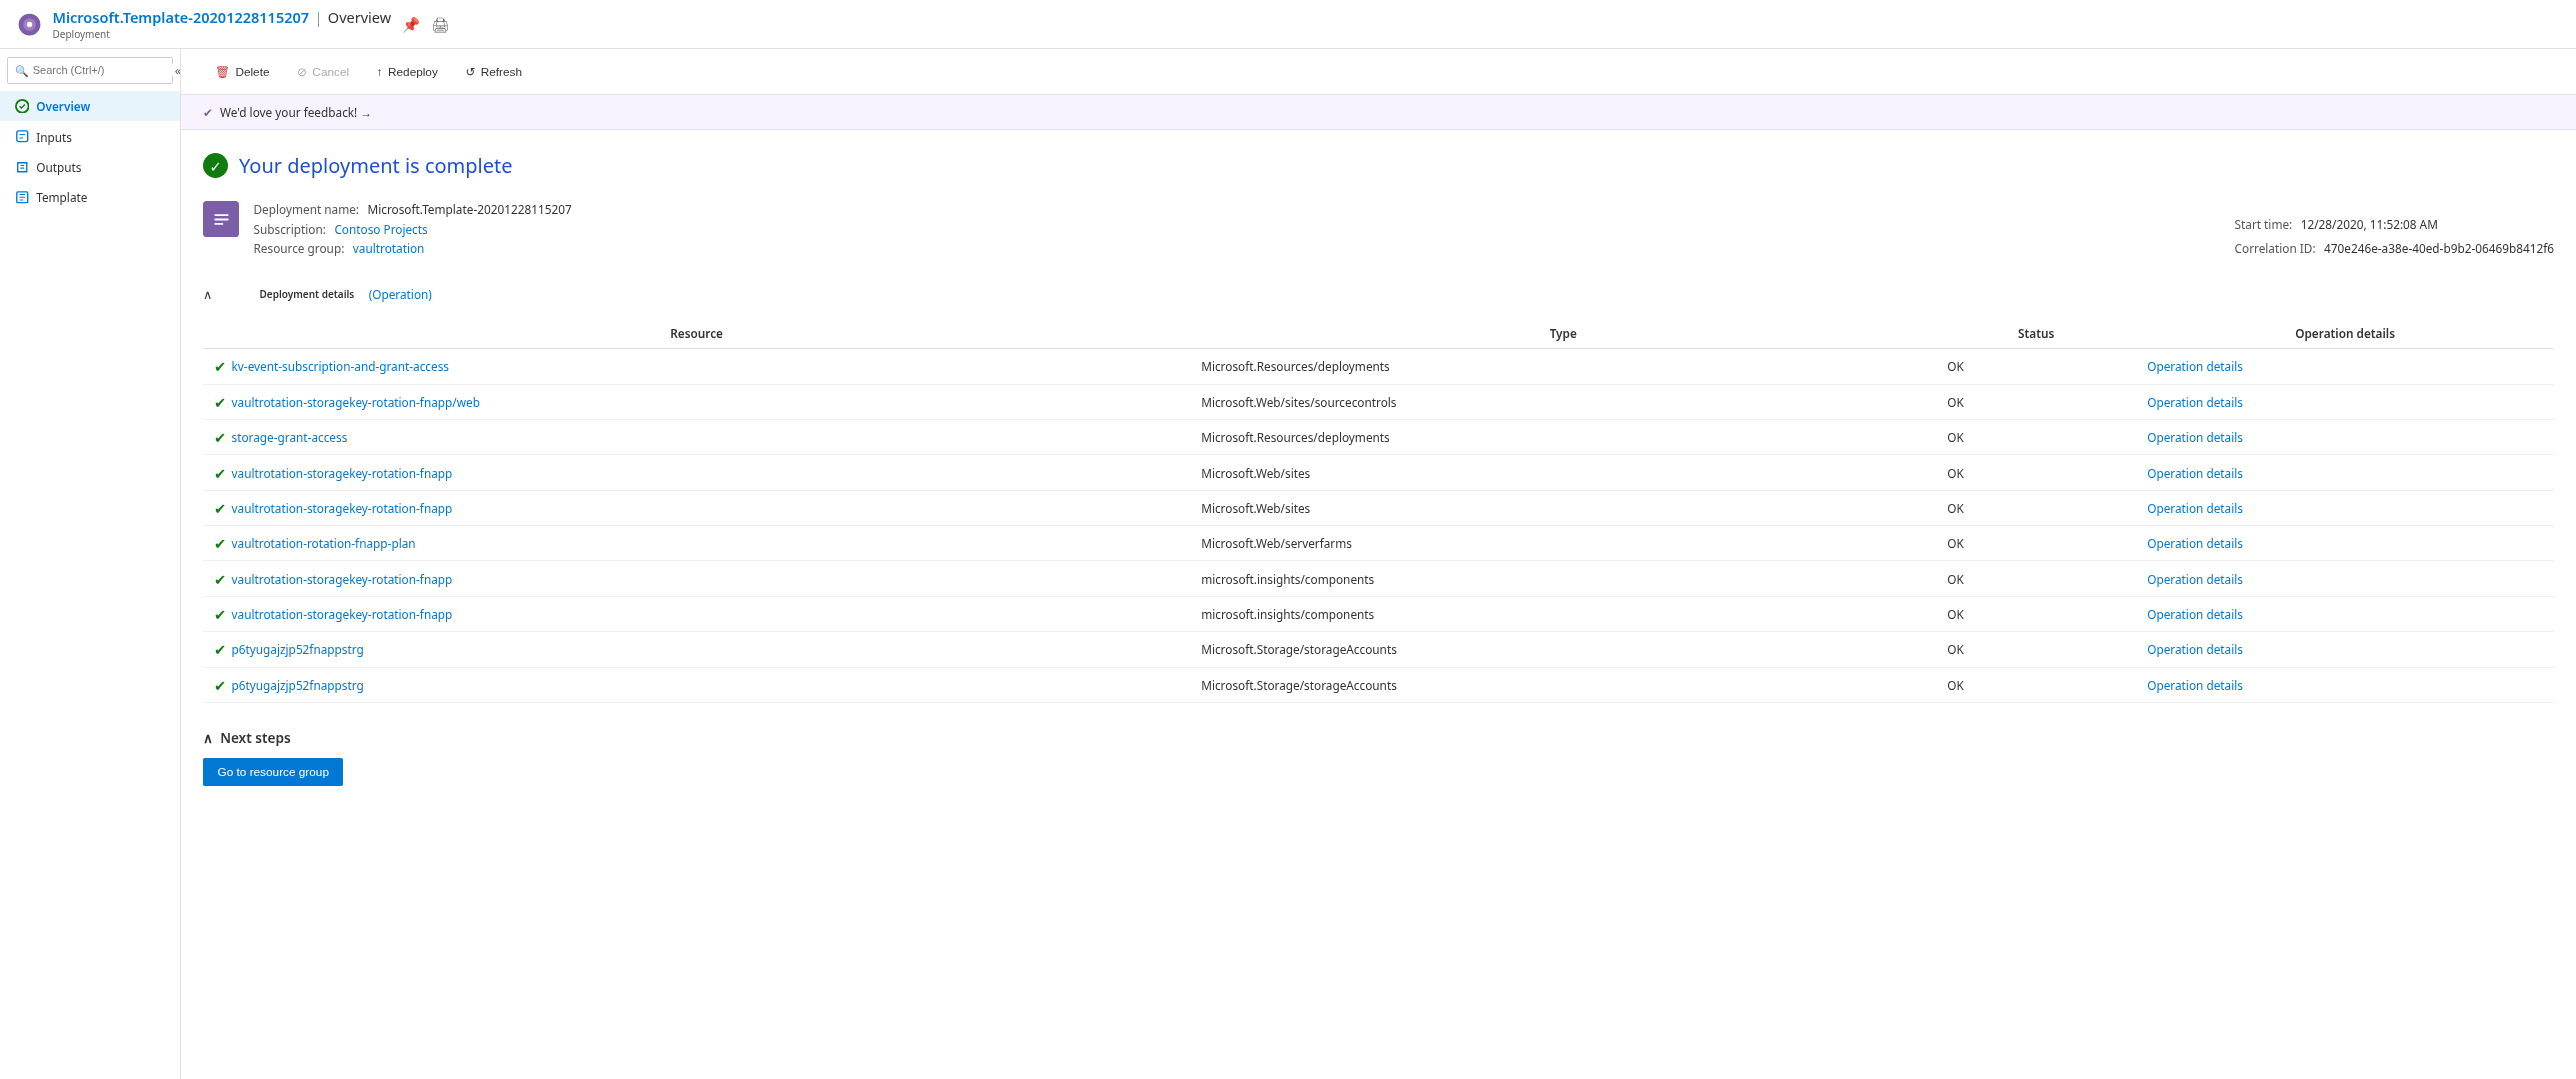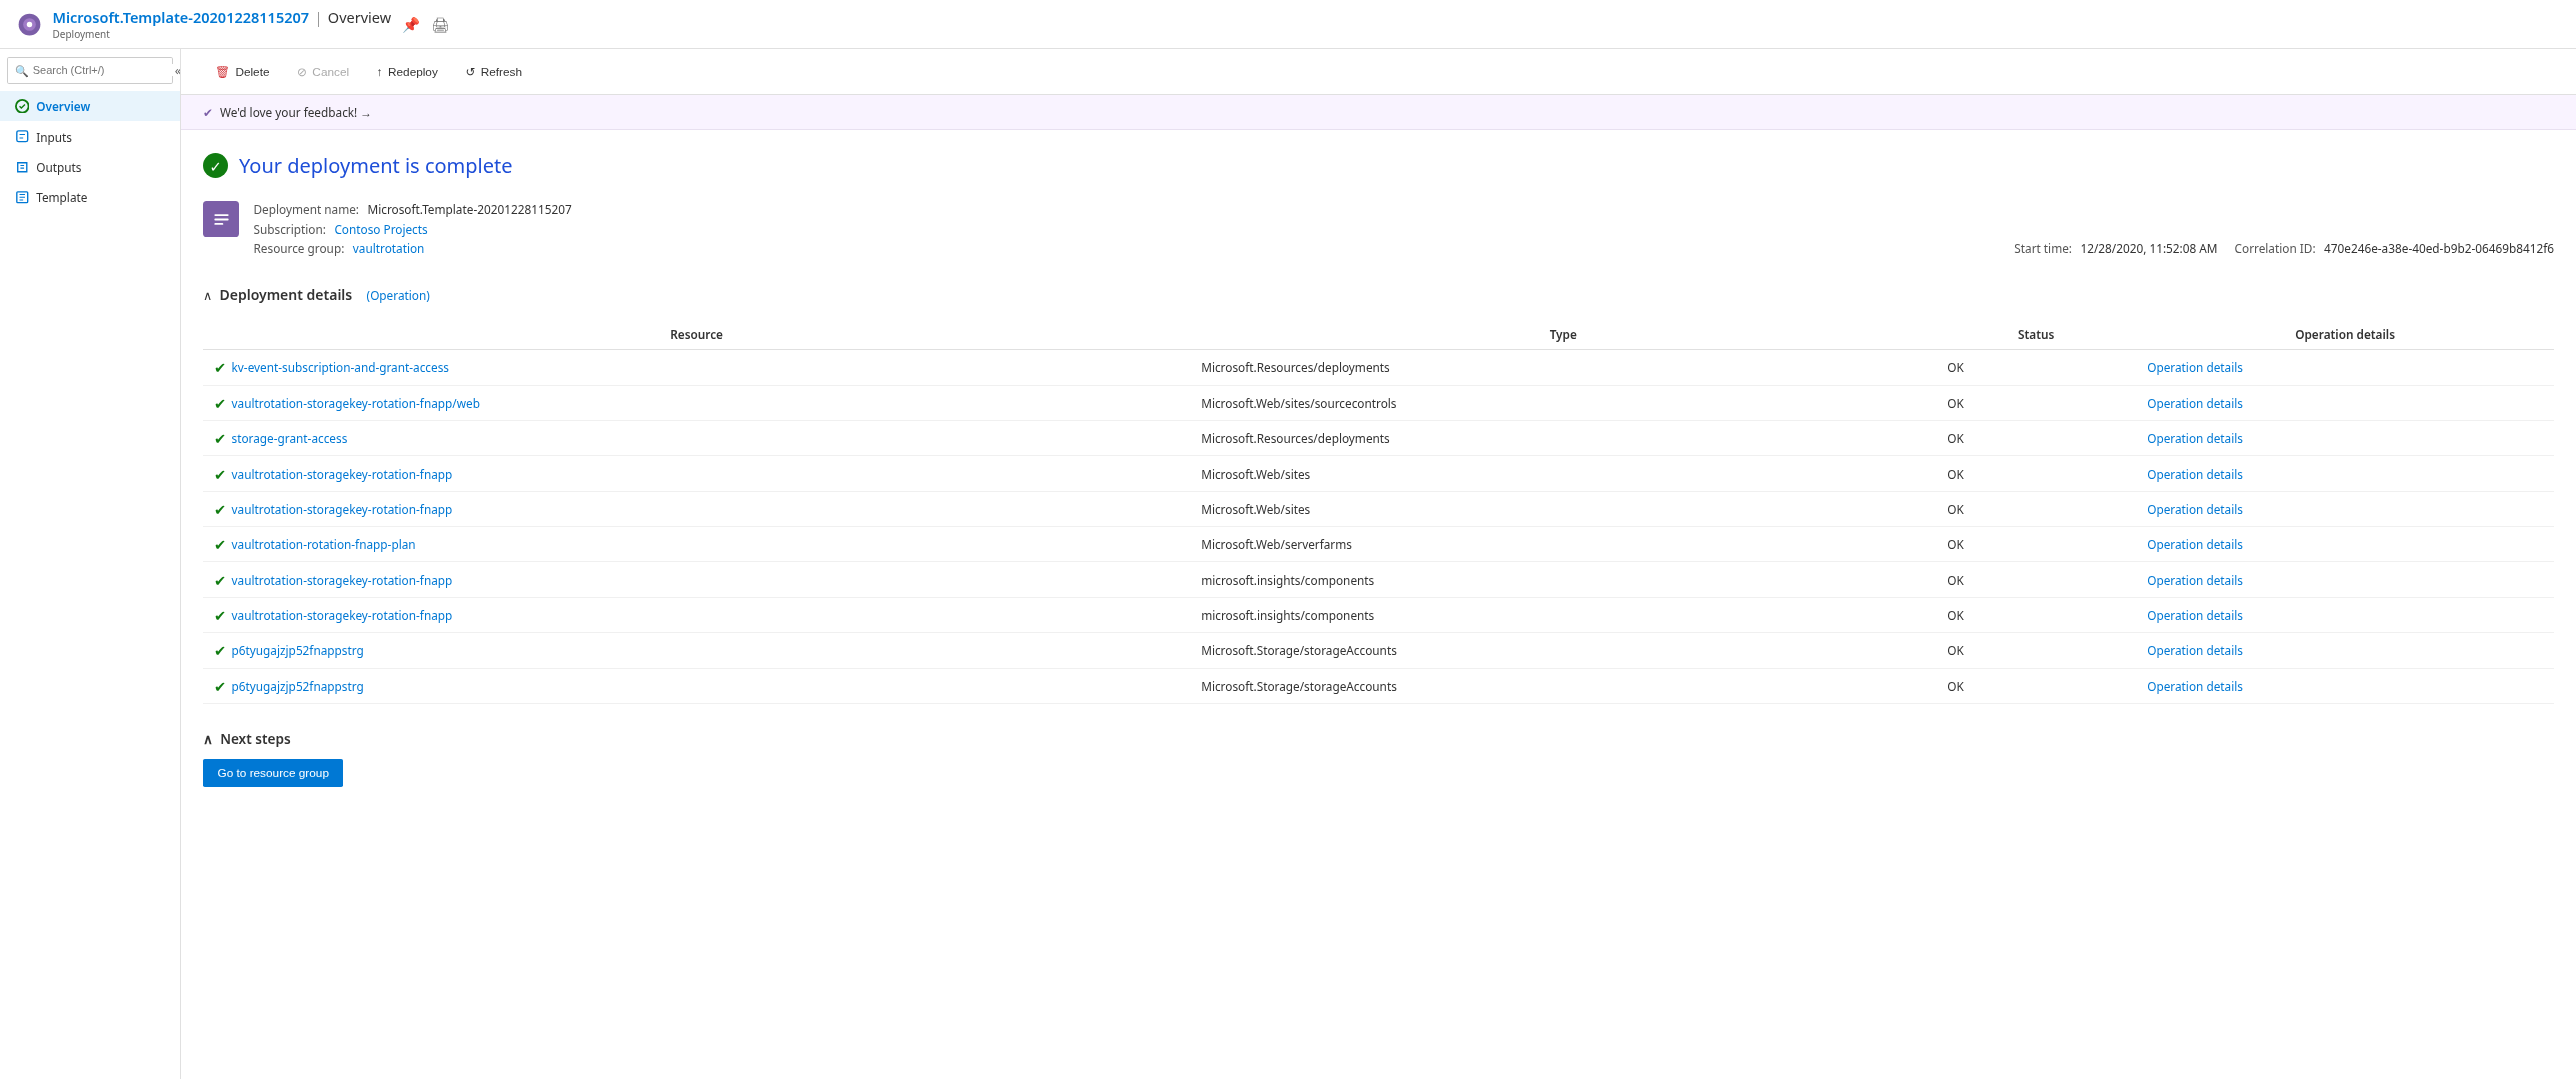--- a/index.html
+++ b/index.html
@@ -45,28 +45,28 @@
     .success-title { font-size: 20px; font-weight: 400; color: #1d4ed8; }
 
     
     .deployment-info { display: flex; gap: 43px; margin-bottom: 29px; align-items: flex-end; }
     .deployment-icon-area { display: flex; align-items: flex-start; gap: 14.5px; flex: 1; }
     .deploy-icon { width: 36px; height: 36px; background: #7b5ea7; border-radius: 3.6px; display: flex; align-items: center; justify-content: center; flex-shrink: 0; }
     .deploy-details { display: flex; flex-direction: column; gap: 3.6px; }
     .deploy-row { font-size: 11.8px; color: #333; }
     .deploy-row .label { color: #555; margin-right: 5.4px; }
     .deploy-row a { color: #0078d4; text-decoration: none; }
-    .deploy-meta { display: flex; flex-direction: row; gap: 17px; margin-left: 23px; }
+    .deploy-meta { display: flex; flex-direction: column; gap: 8px; margin-left: 23px; }
     .meta-row { font-size: 11.8px; color: #333; }
     .meta-row .label { color: #555; margin-right: 5.4px; }
 
     
     .section-header { display: flex; align-items: center; gap: 7.2px; margin-bottom: 14.5px; }
     .section-toggle { cursor: pointer; color: #333; font-size: 12.7px; }
-    .section-title { font-size: 14px; font-weight: 600; color: #333; }
+    .section-title { font-size: 10px; font-weight: 600; color: #333; margin-left: 40px; }
     .section-link { color: #0078d4; text-decoration: none; font-size: 11.8px; margin-left: 7.2px; }
 
     
     .data-table { width: 100%; border-collapse: collapse; }
     .data-table th { text-align: center; padding: 7.2px 11px; font-weight: 600; font-size: 11.8px; color: #333; border-bottom: 1.8px solid #e0e0e0; }
     .data-table td { padding: 7.2px 11px; font-size: 11.8px; border-bottom: 0.9px solid #f0f0f0; vertical-align: middle; }
     .row-icon { color: #107c10; font-size: 14.5px; margin-right: 5.4px; }
     .resource-link { color: #0078d4; text-decoration: none; }
     .op-details-link { color: #0078d4; text-decoration: none; }
     .resource-cell { display: flex; align-items: center; }

